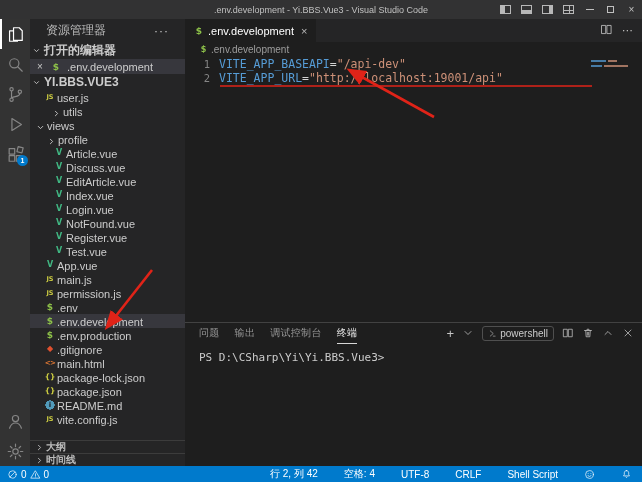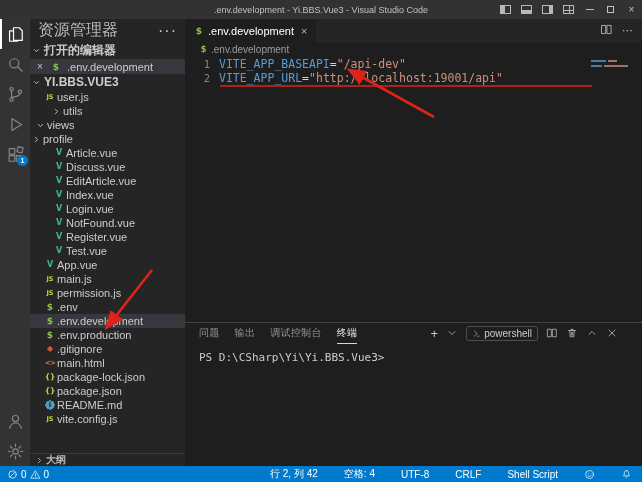--- a/index.html
+++ b/index.html
@@ -27,39 +27,39 @@
 .activitybar{flex:0 0 30px;background:#333333;display:flex;flex-direction:column}
 .ab-item{height:30px;display:flex;align-items:center;justify-content:center;color:#868686;position:relative;cursor:pointer}
 .ab-item svg{width:19px;height:19px}
 .ab-item.active{color:#ffffff;box-shadow:inset 2px 0 0 #ffffff}
 .ab-bottom{margin-top:auto}
 .badge{position:absolute;right:2px;bottom:3px;min-width:11px;height:11px;border-radius:6px;background:#007acc;color:#fff;
   font-size:7px;display:flex;align-items:center;justify-content:center;font-weight:bold}
 
 
 .sidebar{flex:0 0 155px;background:#252526;display:flex;flex-direction:column;min-height:0;font-size:11px}
-.sb-title{flex:0 0 23px;display:flex;align-items:center;padding:0 8px;font-size:16px;color:#bbbbbb}
+.sb-title{flex:0 0 23px;display:flex;align-items:center;padding:0 16px;font-size:12px;color:#bbbbbb}
 .sb-title .more{margin-left:auto;color:#cccccc;letter-spacing:1px;cursor:pointer}
 .sec-head{display:flex;align-items:center;font-size:12px;font-weight:bold;color:#cccccc;gap:2px;cursor:pointer}
 .oe-head{flex:0 0 17px}
 .proj-head{flex:0 0 16px}
 .chev svg{width:9px;height:9px;display:block}
 .sec-head .chev{width:12px;display:flex;align-items:center;justify-content:center}
 .oe-item{flex:0 0 15px;display:flex;align-items:center;background:#37373d;padding-left:7px;gap:4px;cursor:pointer}
 .oe-close{font-size:10px;color:#c5c5c5;width:8px;cursor:pointer}
 .ficon{flex:0 0 14px;width:14px;text-align:center;font-weight:bold;font-family:"DejaVu Sans",sans-serif;line-height:14px;height:14px}
 .ficon.js{color:#cbcb41;font-size:6.5px}
 .ficon.vue{color:#41b883;font-size:8px}
 .ficon.env{color:#8dc149;font-size:9px}
 .ficon.git{color:#e0502e;font-size:8px}
 .ficon.html{color:#e37933;font-size:7px;letter-spacing:-.5px}
 .ficon.json{color:#cbcb41;font-size:7.5px}
 .ficon.info{color:#16161e;font-size:7px;background:radial-gradient(circle,#519aba 0,#519aba 4.5px,transparent 4.7px)}
 .tree{flex:1 1 auto;overflow:hidden}
-.tree-row{height:14px;display:flex;align-items:center;color:#cccccc;cursor:pointer;white-space:nowrap}
+.tree-row{height:14px;display:flex;align-items:flex-end;color:#cccccc;cursor:pointer;white-space:nowrap}
 .tree-row.selected{background:#37373d}
 .tree-row .chev{width:13px;flex:0 0 13px;display:flex;align-items:center;justify-content:center;color:#cccccc}
 .tree-label{overflow:hidden;text-overflow:ellipsis}
 .sb-bottom{margin-top:auto}
 .sb-section{height:13px;border-top:1px solid #3c3c3c;display:flex;align-items:center;font-size:10px;font-weight:bold;color:#bbbbbb;gap:1px;padding-left:3px;cursor:pointer}
 .sb-section .chev{width:12px;display:flex;align-items:center;justify-content:center}
 
 
 .editor-col{flex:1;display:flex;flex-direction:column;min-width:0;background:#1e1e1e}
 .tabbar{flex:0 0 23px;background:#252526;display:flex;align-items:stretch}
@@ -78,21 +78,21 @@
 .tok-operator{color:#d4d4d4}
 .tok-string{color:#ce9178}
 .minimap{position:absolute;top:3px;right:3px;width:48px}
 .mm-line{display:flex;gap:2px;margin-bottom:3px}
 .mm-line span{height:2px;display:block}
 .mm-b{background:rgba(86,156,214,.75)}
 .mm-o{background:rgba(206,145,120,.75)}
 
 
 .panel{flex:0 0 144px;border-top:1px solid #424242;display:flex;flex-direction:column}
-.panel-head{flex:0 0 21px;display:flex;align-items:stretch;padding:0 24px 0 14px}
+.panel-head{flex:0 0 21px;display:flex;align-items:stretch;padding:0 8px 0 14px}
 .panel-tabs{display:flex;gap:15px}
 .panel-tab{display:flex;align-items:center;font-size:10px;color:#969696;border-bottom:1px solid transparent;cursor:pointer;letter-spacing:.3px}
 .panel-tab.active{color:#e7e7e7;border-bottom-color:#d7d7d7}
 .panel-actions{margin-left:auto;display:flex;align-items:center;gap:8px;color:#c5c5c5}
 .panel-actions svg{width:12px;height:12px}
 .pa-plus{font-size:13px;cursor:pointer}
 .ps-btn{display:flex;align-items:center;gap:3px;border:1px solid #4f4f4f;border-radius:3px;height:15px;padding:0 5px;font-size:10px;color:#cccccc;cursor:pointer}
 .ps-btn svg{width:9px;height:9px}
 .panel-body{flex:1;padding:7px 0 0 14px;font-family:"DejaVu Sans Mono","Liberation Mono",monospace;font-size:11px;color:#cccccc}
 
@@ -228,21 +228,21 @@
             <span class="tree-label">utils</span>
           </div>
           <div class="tree-row" style="padding-left: 4px;">
             <span class="chev">
               <svg viewBox="0 0 24 24" fill="none" stroke="currentColor" stroke-width="2.4" stroke-linecap="round" stroke-linejoin="round">
                 <path d="M6 9l6 6 6-6"></path>
               </svg>
             </span>
             <span class="tree-label">views</span>
           </div>
-          <div class="tree-row" style="">
+          <div class="tree-row" style="padding-left: 15px;">
             <span class="chev">
               <svg viewBox="0 0 24 24" fill="none" stroke="currentColor" stroke-width="2.4" stroke-linecap="round" stroke-linejoin="round">
                 <path d="M9 6l6 6-6 6"></path>
               </svg>
             </span>
             <span class="tree-label">profile</span>
           </div>
           <div class="tree-row" style="padding-left: 22px;">
             <span class="ficon vue">V</span>
             <span class="tree-label">Article.vue</span>
@@ -325,20 +325,28 @@
           </div>
         </div>
       <div class="sb-bottom">
           <div class="sb-section">
             <span class="chev">
               <svg viewBox="0 0 24 24" fill="none" stroke="currentColor" stroke-width="2.4" stroke-linecap="round" stroke-linejoin="round">
                 <path d="M9 6l6 6-6 6"></path>
               </svg>
             </span>
             <span>大纲</span>
+          </div>
+          <div class="sb-section">
+            <span class="chev">
+              <svg viewBox="0 0 24 24" fill="none" stroke="currentColor" stroke-width="2.4" stroke-linecap="round" stroke-linejoin="round">
+                <path d="M9 6l6 6-6 6"></path>
+              </svg>
+            </span>
+            <span>时间线</span>
           </div>
         </div>
     </div>
 
     <div class="editor-col">
       <div class="tabbar">
         <div class="tab">
           <span class="ficon env">$</span>
           <span>.env.development</span>
           <span class="tab-close">×</span>

